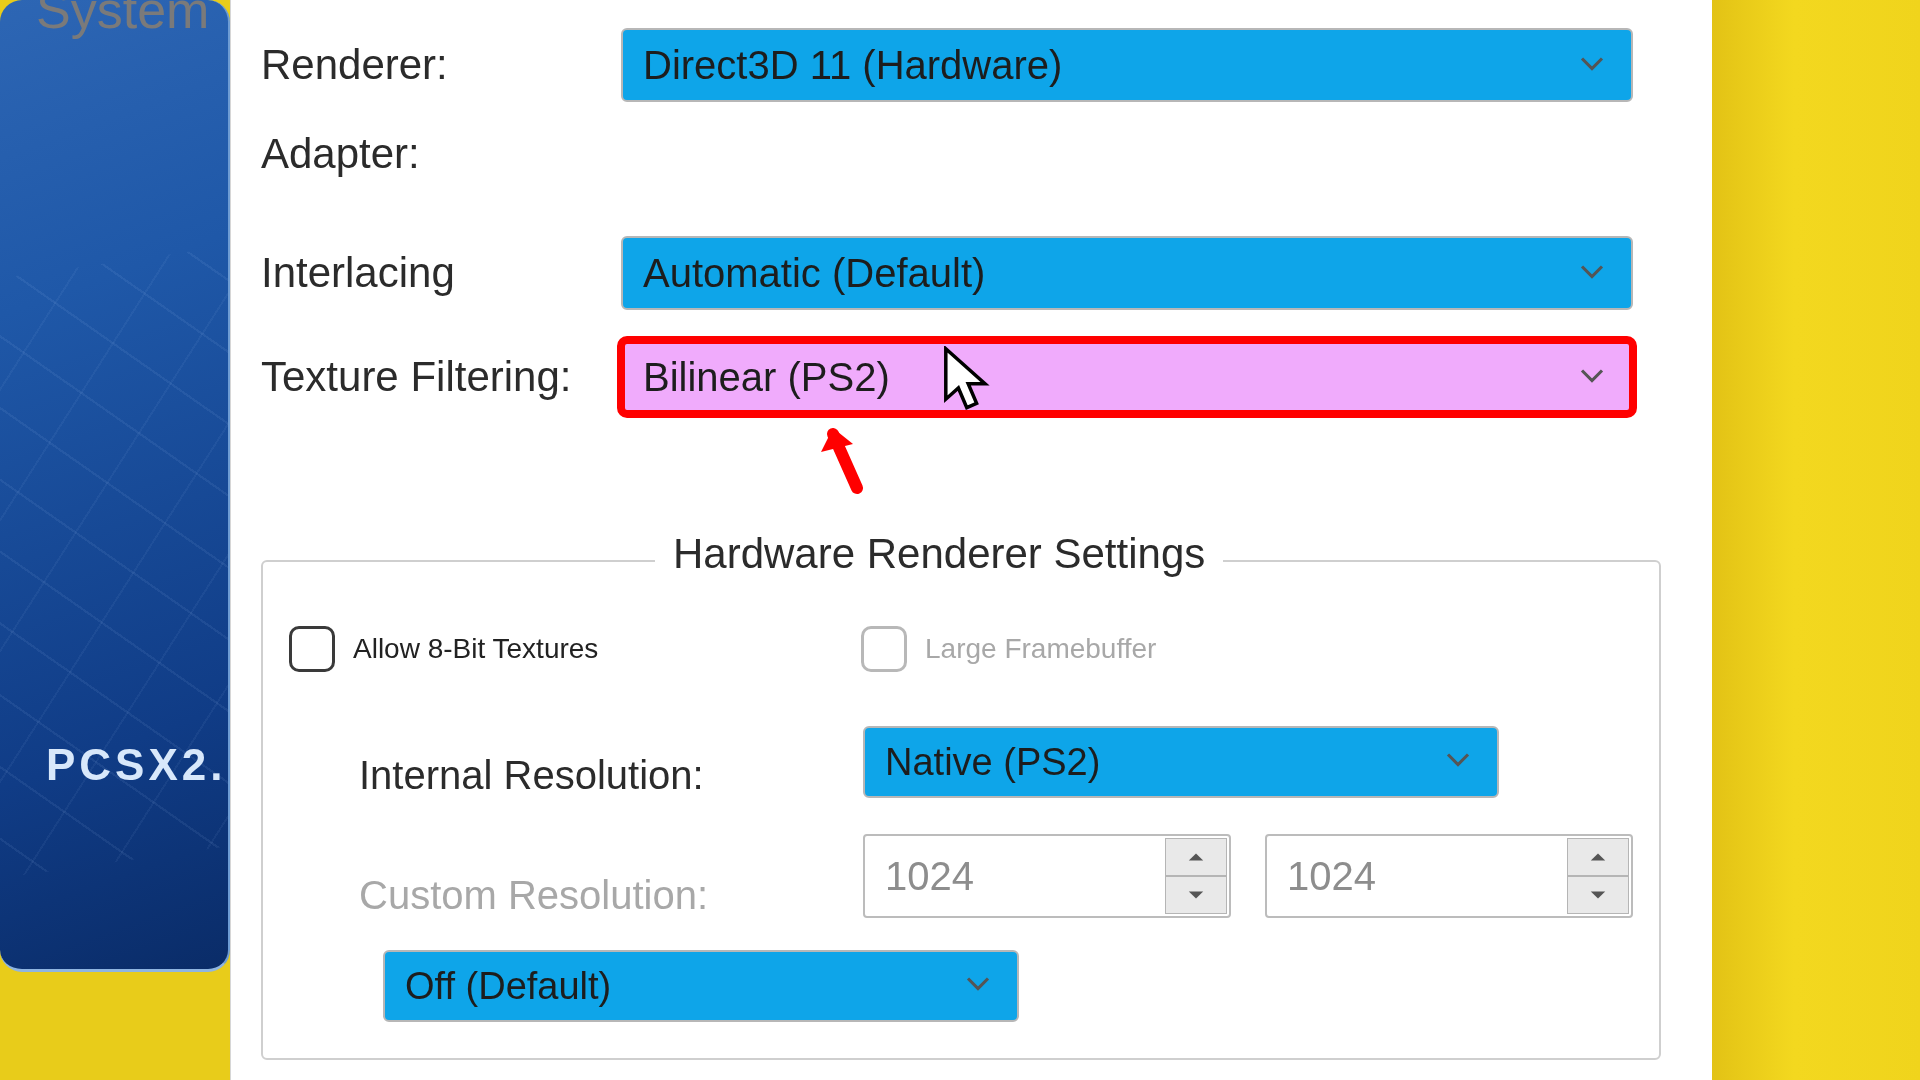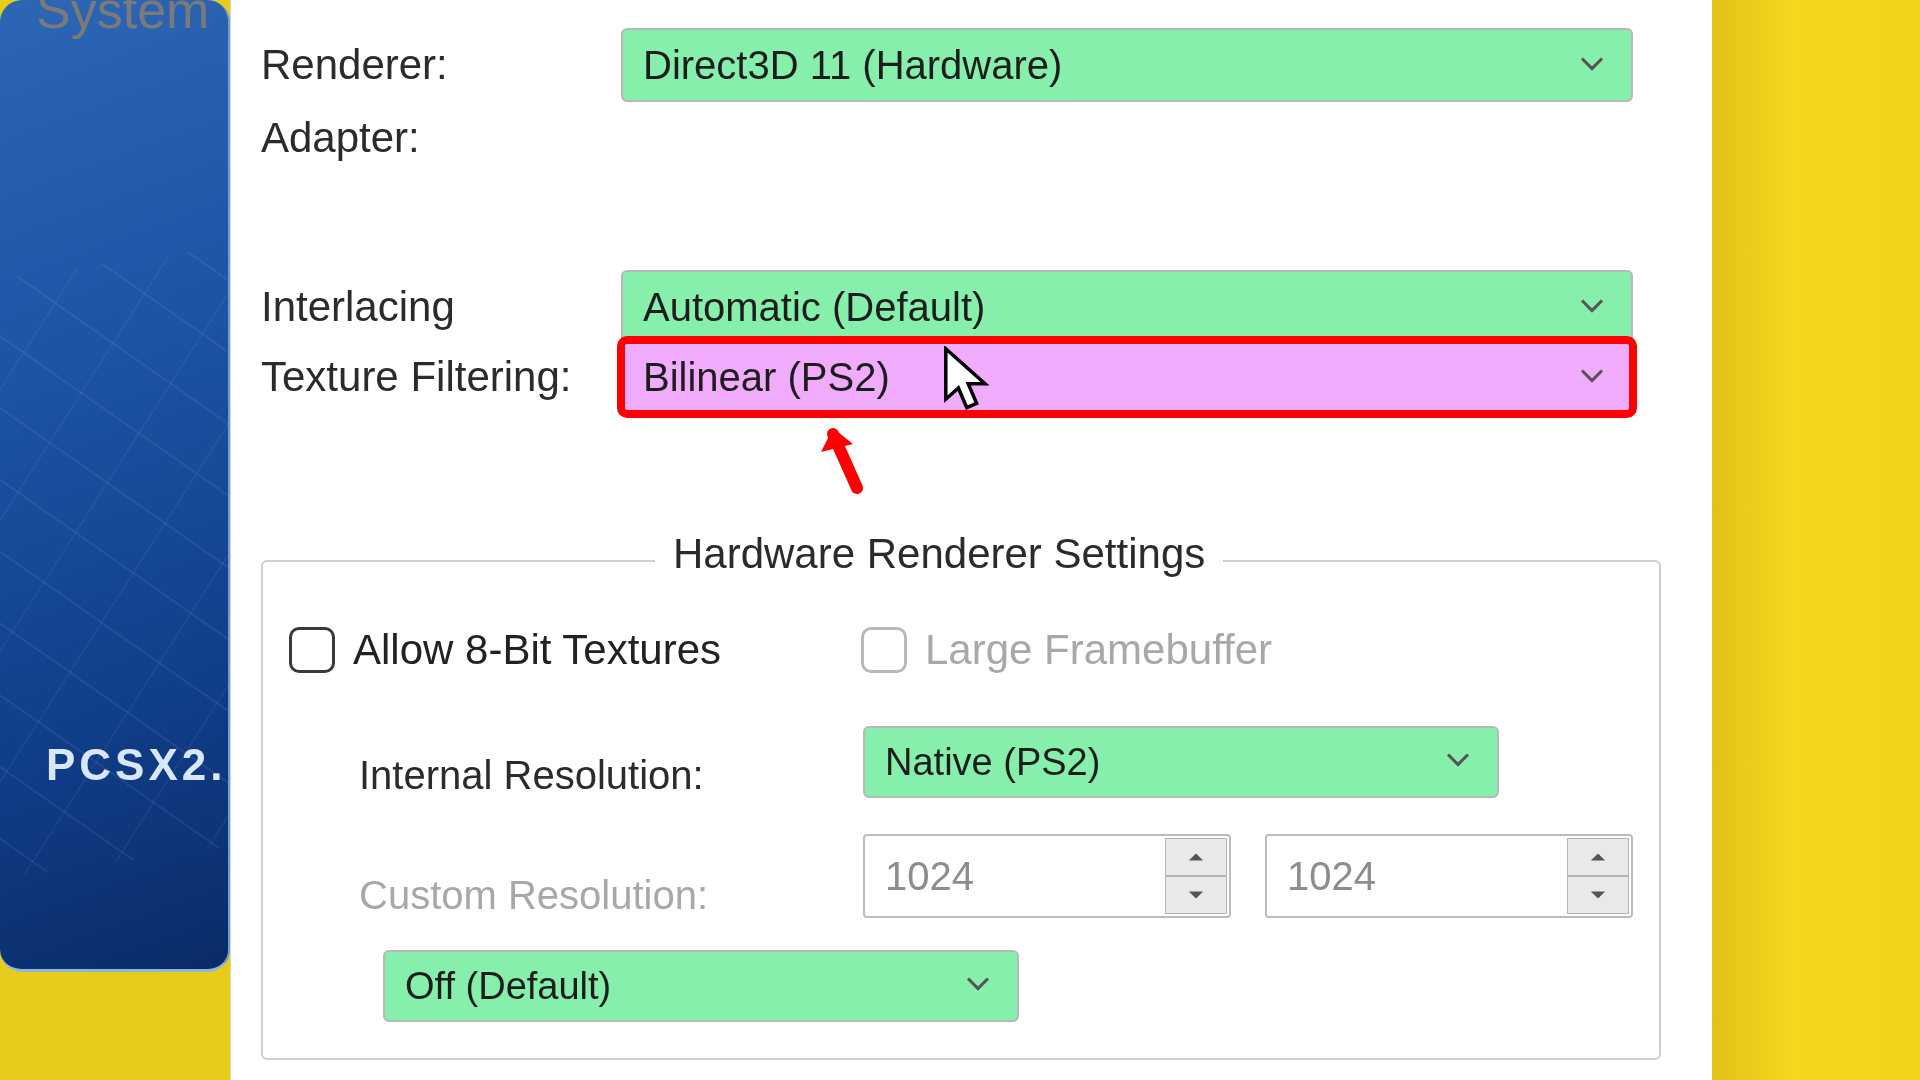--- a/index.html
+++ b/index.html
@@ -79,21 +79,21 @@
     font-size: 42px;
     color: #2b2b2b;
     width: 360px;
   }
   .dropdown {
     position: relative;
     width: 1012px;
     height: 74px;
     border: 2px solid #b7b7b7;
     border-radius: 6px;
-    background: #86efac;
+    background: #0ea5e9;
     display: flex;
     align-items: center;
     padding: 0 20px;
     font-size: 40px;
     color: #1d1d1d;
     cursor: pointer;
   }
   .dropdown .chev {
     position: absolute;
     right: 24px;
@@ -148,21 +148,21 @@
     align-items: center;
     gap: 18px;
   }
   .checkbox {
     width: 46px; height: 46px;
     border: 3px solid #3a3a3a;
     border-radius: 10px;
     background: #ffffff;
   }
   .checkbox.disabled { border-color: #b8b8b8; }
-  .check-label { font-size: 42px; color: #222; }
+  .check-label { font-size: 28px; color: #222; }
   .check-label.disabled { color: #a8a8a8; }
 
   .inner-row {
     position: absolute;
     display: flex;
     align-items: flex-end;
   }
   .inner-label {
     font-size: 40px;
     color: #2b2b2b;
@@ -222,25 +222,25 @@
     <div class="dropdown">
       <span>Direct3D 11 (Hardware)</span>
       <span class="chev">
         <svg viewBox="0 0 24 24">
             <path d="M4 8l8 8 8-8" fill="none" stroke="#555" stroke-width="2.5"></path>
           </svg>
       </span>
     </div>
   </div>
 
-  <div class="form-row" style="top:124px;">
+  <div class="form-row" style="top:140px;">
     <div class="label">Adapter:</div>
   </div>
 
-  <div class="form-row" style="top:246px;margin-top:34px;">
+  <div class="form-row" style="top:246px;">
     <div class="label">Interlacing</div>
     <div class="dropdown">
       <span>Automatic (Default)</span>
       <span class="chev">
         <svg viewBox="0 0 24 24">
             <path d="M4 8l8 8 8-8" fill="none" stroke="#555" stroke-width="2.5"></path>
           </svg>
       </span>
     </div>
   </div>

